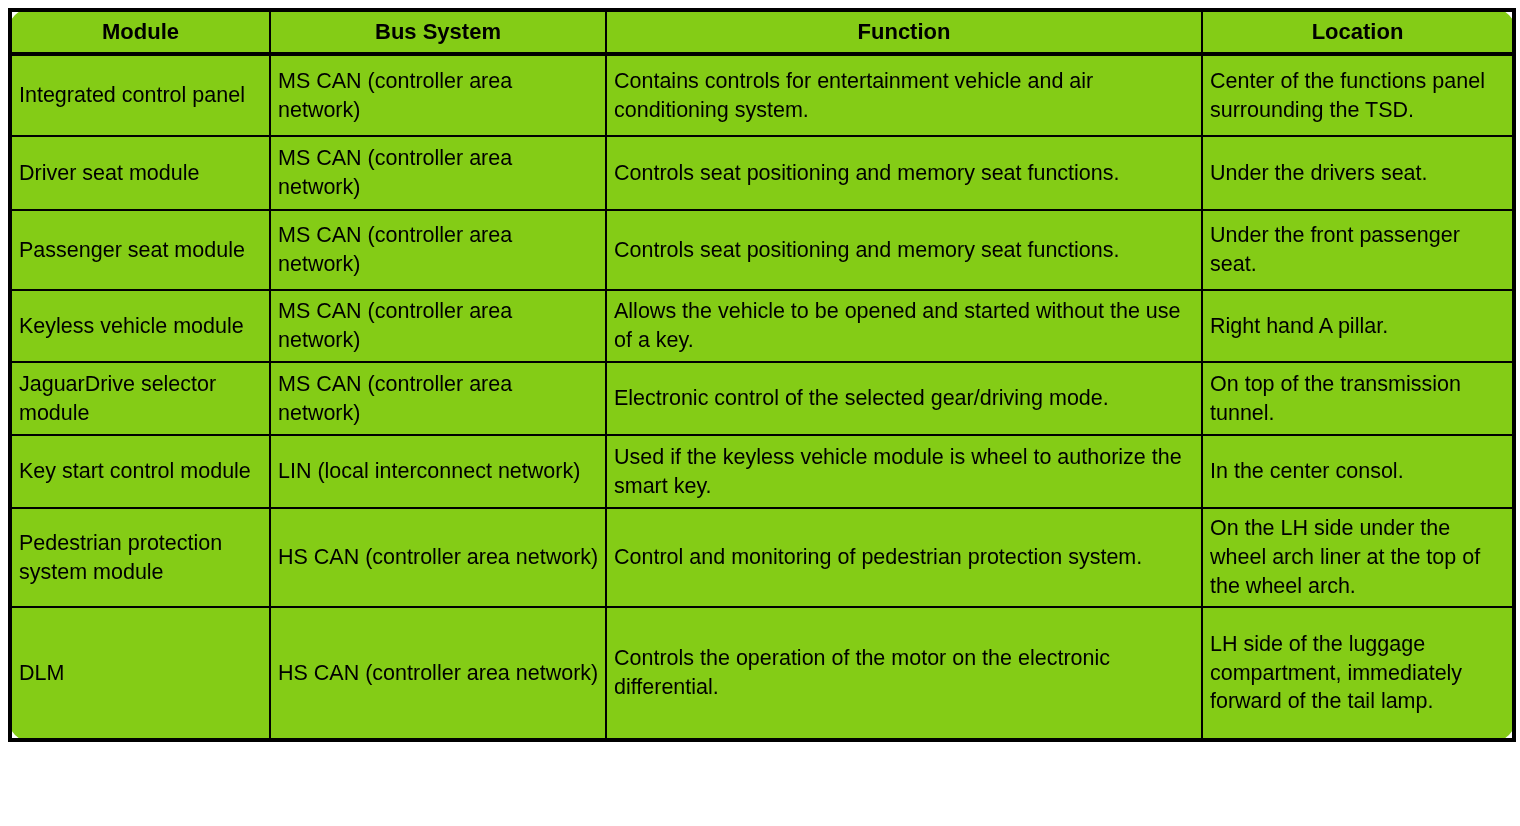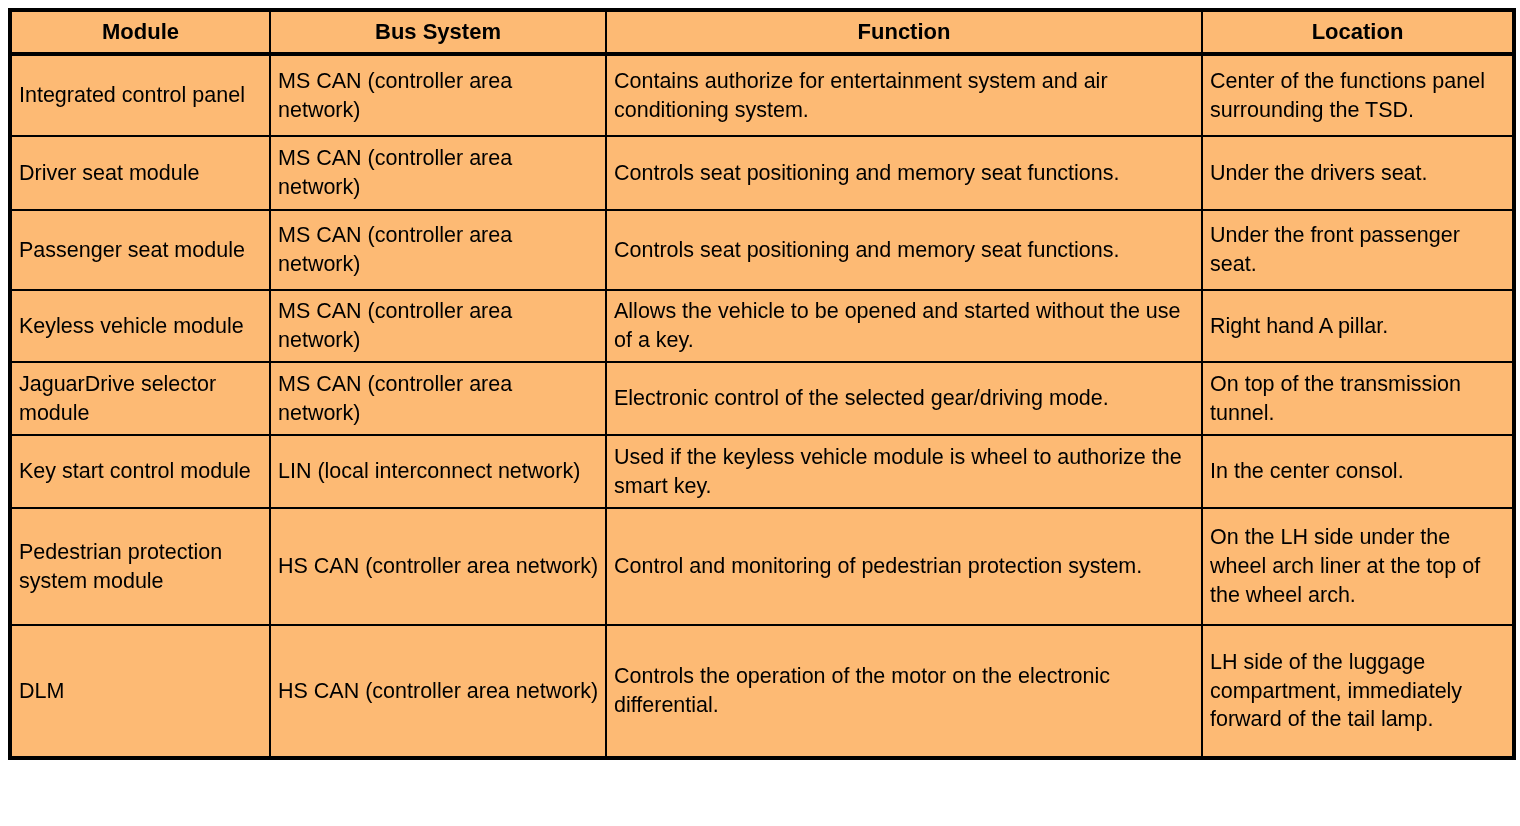--- a/index.html
+++ b/index.html
@@ -14,21 +14,22 @@
   .page {
     position: absolute;
     top: 8px;
     left: 8px;
     width: 1504px;
   }
   table.modules {
     border-collapse: collapse;
     width: 1504px;
     table-layout: fixed;
-    background: #fdba74;
+    background: #84cc16;
+    border-radius: 24px;
   }
   table.modules, table.modules td, table.modules th {
     border: 2px solid #000000;
   }
   table.modules {
     border: 4px solid #000000;
   }
   table.modules th {
     border-bottom: 4px solid #000000;
     font-size: 22px;
@@ -53,21 +54,21 @@
   col.c-location { width: 312px; }
   
   tr.r0 { height: 40px; }
   tr.r1 { height: 80px; }
   tr.r2 { height: 82px; }
   tr.r3 { height: 74px; }
   tr.r4 { height: 80px; }
   tr.r5 { height: 72px; }
   tr.r6 { height: 73px; margin-top: 9px; }
   tr.r7 { height: 73px; }
-  tr.r8 { height: 117px; }
+  tr.r8 { height: 99px; }
   tr.r9 { height: 133px; }
 </style>
 </head>
 <body>
 
 <div class="page">
   <table class="modules">
     <colgroup>
       <col class="c-module">
       <col class="c-bus">
@@ -79,21 +80,21 @@
         <th>Module</th>
         <th>Bus System</th>
         <th>Function</th>
         <th>Location</th>
       </tr>
     </thead>
     <tbody>
       <tr class="r2">
         <td>Integrated control panel</td>
         <td>MS CAN (controller area network)</td>
-        <td>Contains authorize for entertainment system and air conditioning system.</td>
+        <td>Contains controls for entertainment vehicle and air conditioning system.</td>
         <td>Center of the functions panel surrounding the TSD.</td>
       </tr>
       <tr class="r3">
         <td>Driver seat module</td>
         <td>MS CAN (controller area network)</td>
         <td>Controls seat positioning and memory seat functions.</td>
         <td>Under the drivers seat.</td>
       </tr>
       <tr class="r4">
         <td>Passenger seat module</td>

